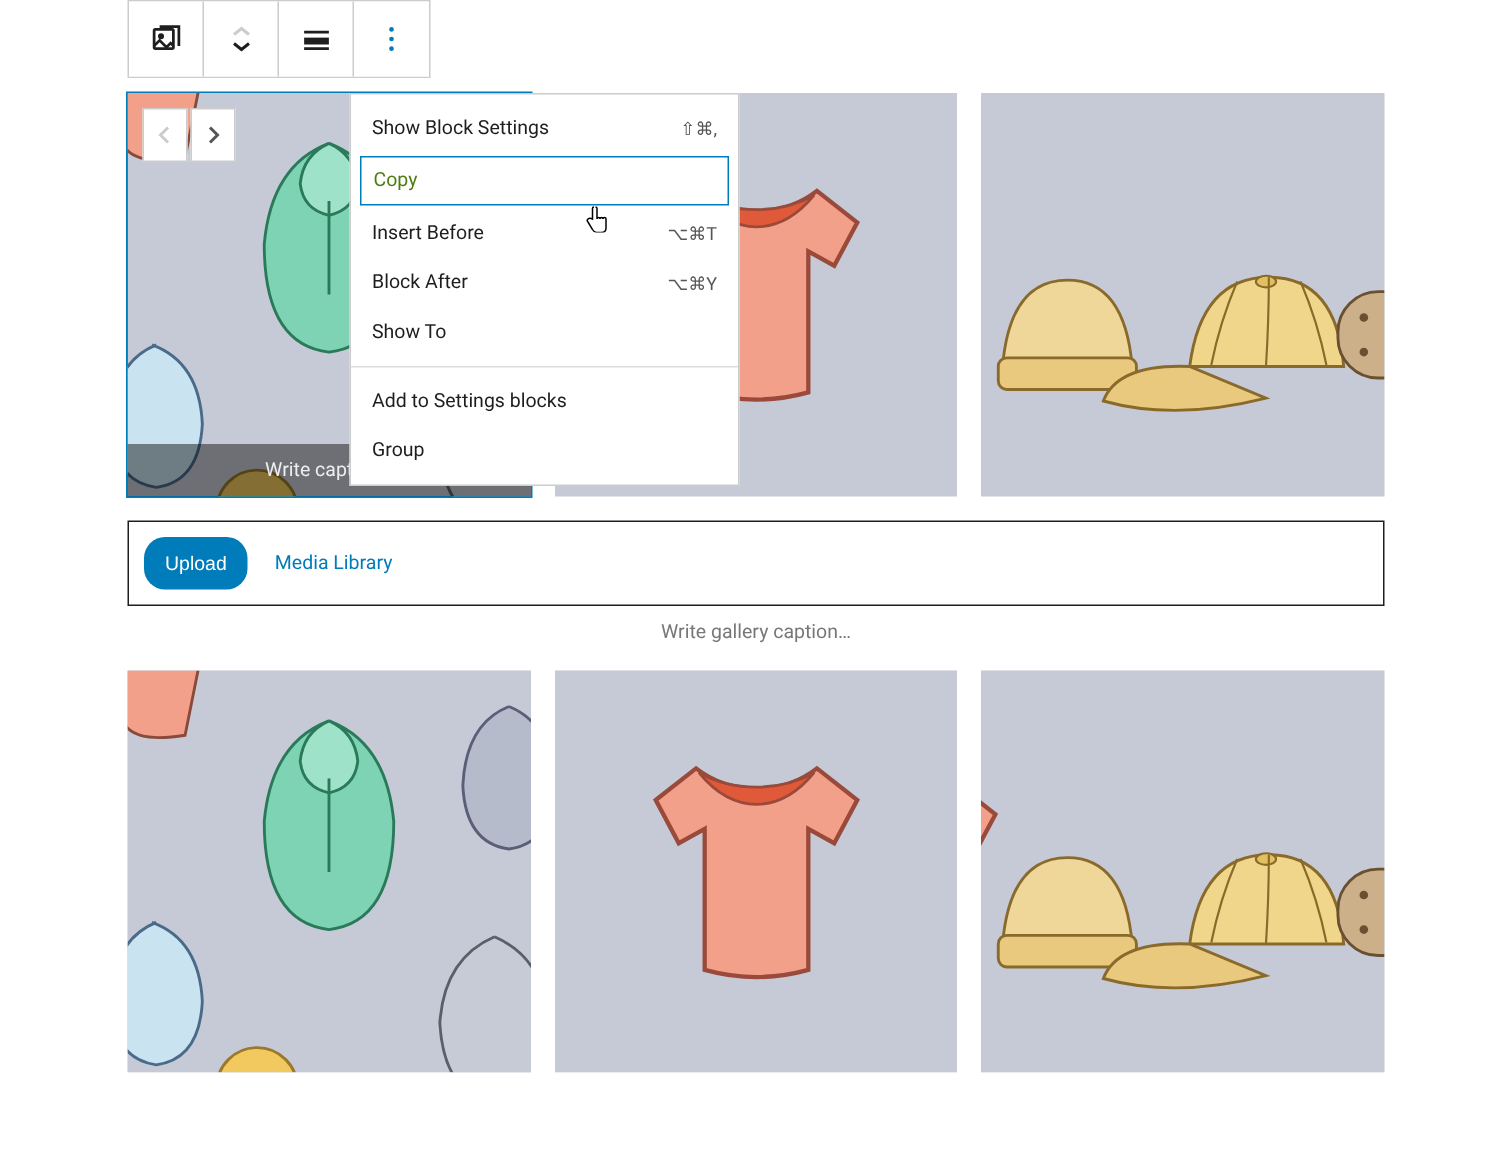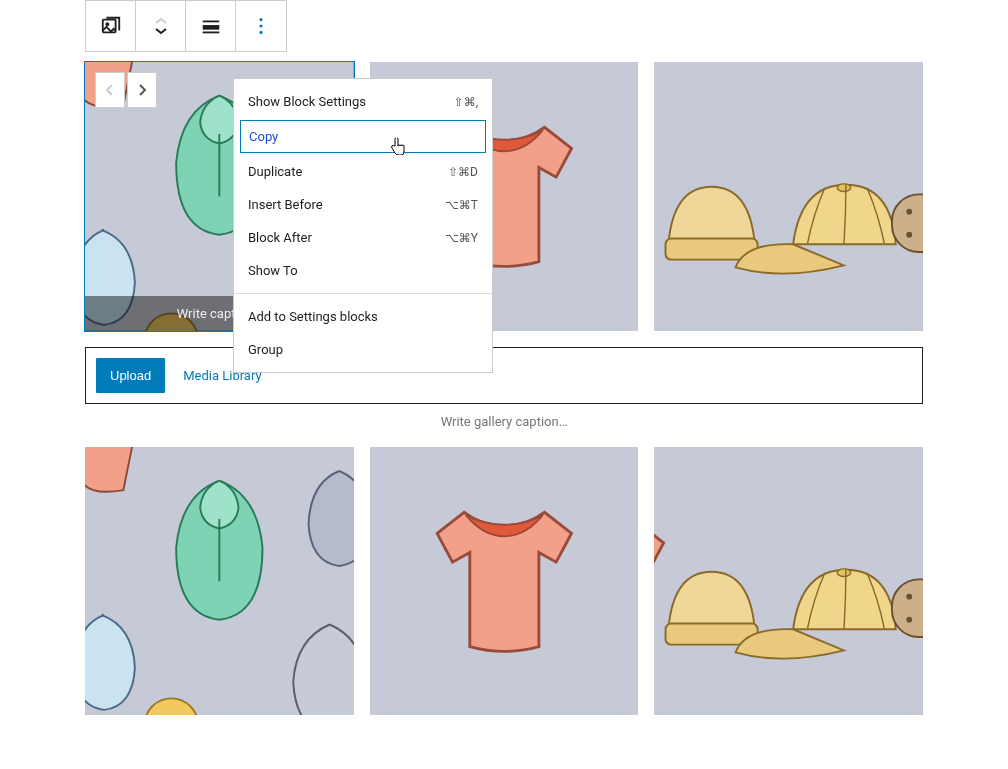--- a/index.html
+++ b/index.html
@@ -91,21 +91,21 @@
       align-items: center;
       gap: 18px;
       margin-top: 16px;
     }
     .upload-btn {
       background: #007cba;
       color: #fff;
       border: none;
       padding: 10px 14px;
       font-size: 13px;
-      border-radius: 1px;
+      border-radius: 14px;
       cursor: pointer;
     }
     .media-library-link {
       color: #007cba;
       cursor: pointer;
       font-size: 13px;
     }
     .gallery-caption-placeholder {
       text-align: center;
       color: #777;
@@ -129,21 +129,21 @@
       display: flex;
       justify-content: space-between;
       align-items: center;
       padding: 9px 14px;
       cursor: pointer;
       font-size: 13px;
     }
     .dropdown-item .shortcut { color: #555; font-size: 12px; }
     .dropdown-item.focused {
       border: 1px solid #007cba;
-      color: #1d4ed8;
+      color: #4d7c0f;
       margin: 2px 6px;
       padding: 8px 8px;
     }
     .cursor-hand {
       position: absolute;
       font-size: 16px;
       color: #000;
       z-index: 200;
       pointer-events: none;
     }
@@ -335,32 +335,28 @@
       <g transform="translate(248,138)">
         <rect x="0" y="0" width="60" height="60" rx="28" fill="#cbb08a" stroke="#6a5030" stroke-width="2"></rect>
         <circle cx="18" cy="18" r="3" fill="#6a5030"></circle>
           <circle cx="18" cy="42" r="3" fill="#6a5030"></circle>
       </g>
     </svg>
   </div>
 </div>
 
 
-<div class="dropdown-menu" style="left:233px; top:78px;">
+<div class="dropdown-menu" style="left:233px; top:62px;">
   <div class="dropdown-section">
     <div class="dropdown-item">
       <span>Show Block Settings</span>
       <span class="shortcut">⇧⌘,</span>
     </div>
     <div class="dropdown-item focused">
       <span>Copy</span>
-    </div>
-    <div class="dropdown-item">
-      <span>Duplicate</span>
-      <span class="shortcut">⇧⌘D</span>
     </div>
     <div class="dropdown-item">
       <span>Insert Before</span>
       <span class="shortcut">⌥⌘T</span>
     </div>
     <div class="dropdown-item">
       <span>Block After</span>
       <span class="shortcut">⌥⌘Y</span>
     </div>
     <div class="dropdown-item">

